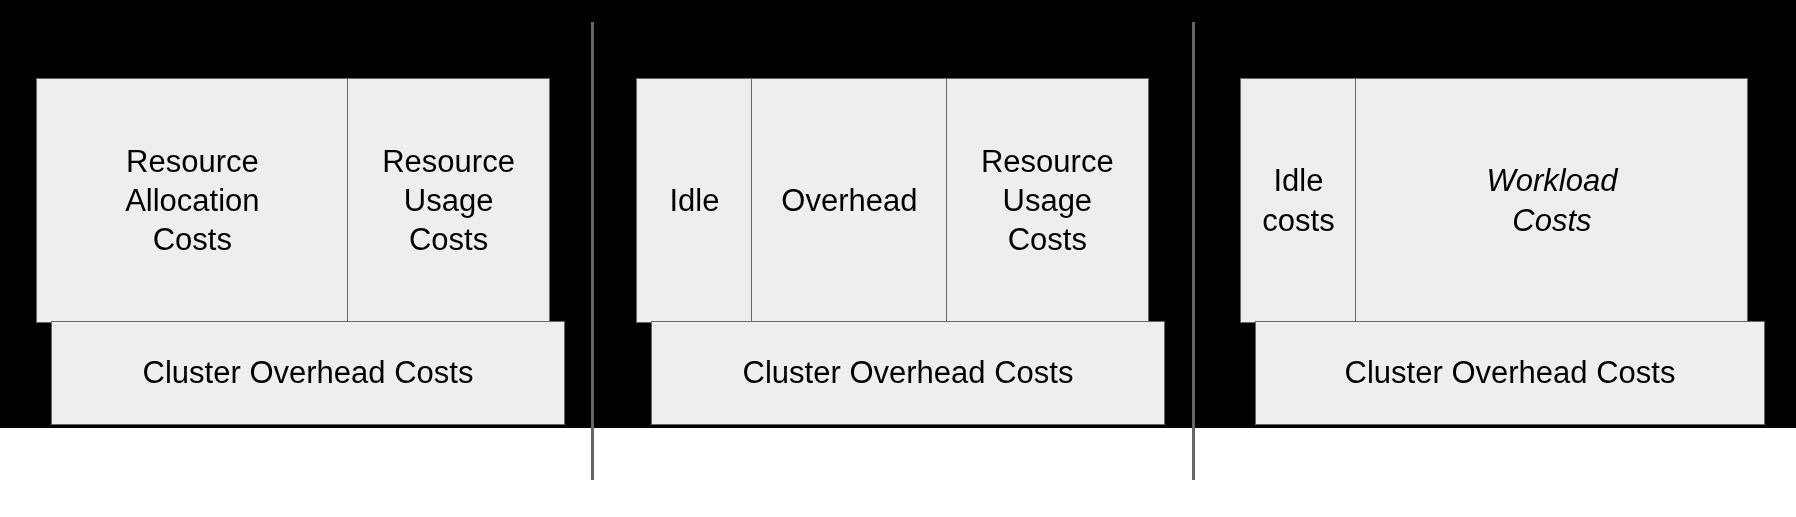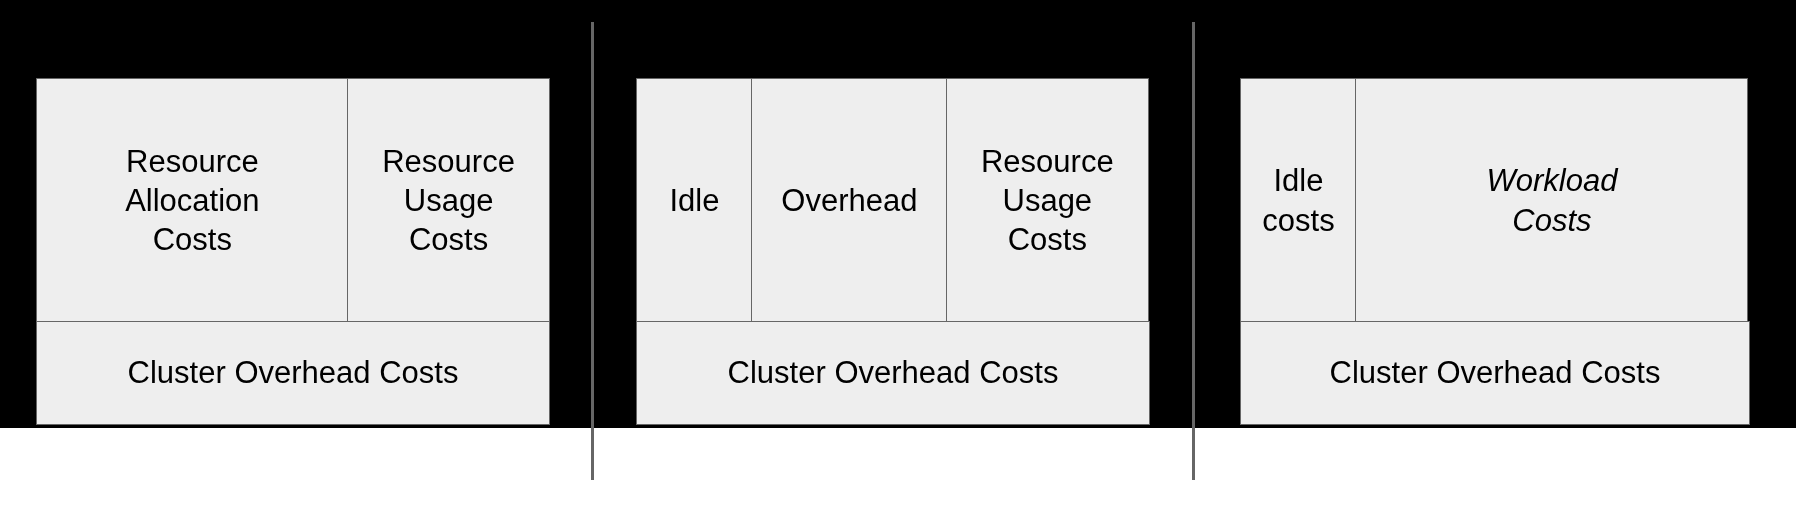--- a/index.html
+++ b/index.html
@@ -39,21 +39,21 @@
     position: absolute;
     left: 0;
     top: 0;
     display: flex;
     flex-direction: row;
   }
 
   
   .row-bottom {
     position: absolute;
-    left: 0;
+    left: 15px;
     display: flex;
   }
 
   .cell {
     box-sizing: border-box;
     background: #eeeeee;
     border: 1.6px solid #666666;
     display: flex;
     align-items: center;
     justify-content: center;

